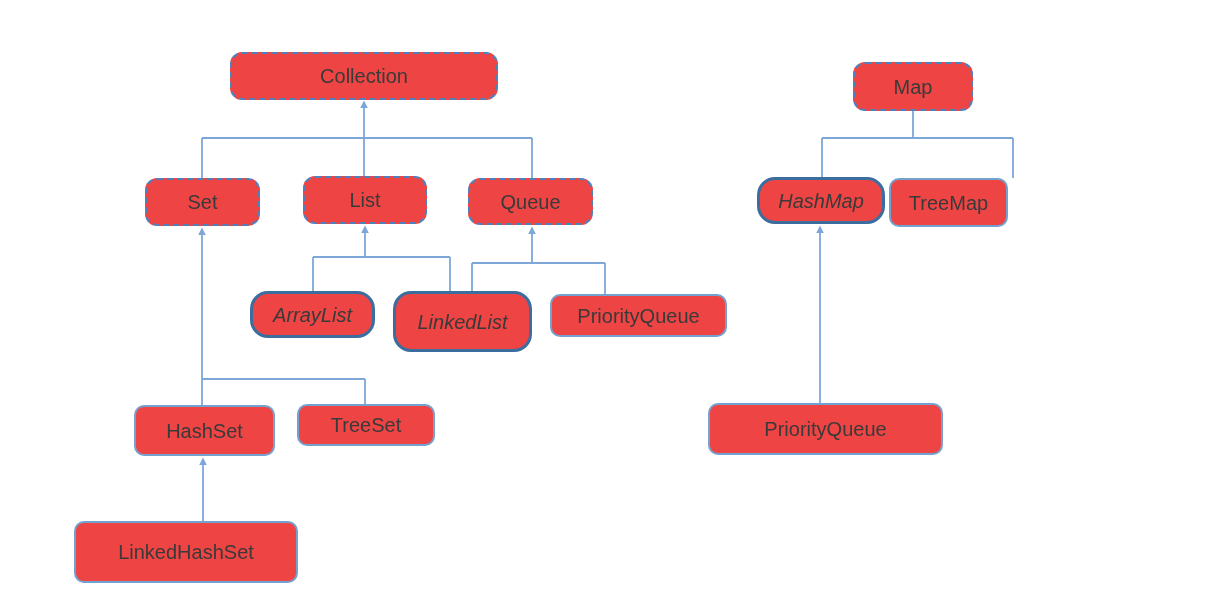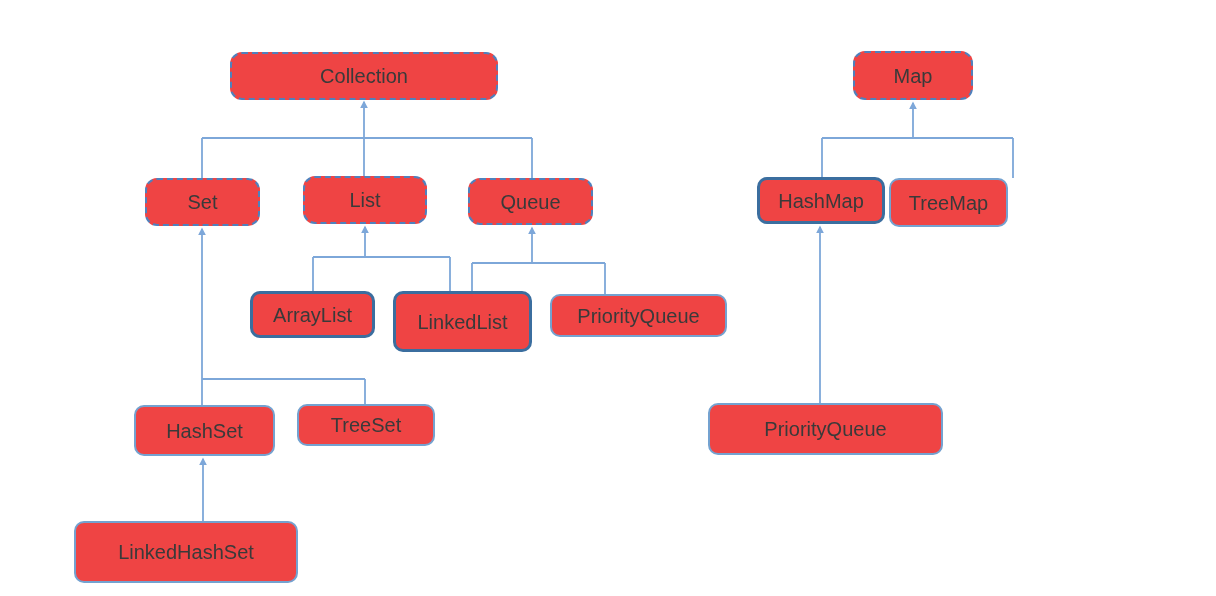--- a/index.html
+++ b/index.html
@@ -30,21 +30,22 @@
     font-size: 20px;
     line-height: 1;
     white-space: nowrap;
   }
   .node.dashed {
     border: 2px dashed var(--dashed-border);
     border-radius: 12px;
   }
   .node.thick {
     border: 3px solid var(--thick-border);
-    border-radius: 10px;
+    border-radius: 18px;
+    font-style: italic;
   }
   .node.thin {
     border: 2px solid var(--thin-border);
     border-radius: 10px;
   }
 </style>
 </head>
 <body>
 
 <div id="canvas" style="background: rgb(255, 255, 255); --dashed-border: #4f81bd; --thick-border: #3b6e9f; --thin-border: #74a2d0; color: rgb(58, 58, 58);">
@@ -103,21 +104,21 @@
       </div>
       <div class="node thin" style="left: 134px; top: 405px; width: 141px; height: 51px;">
         <span>HashSet</span>
       </div>
       <div class="node thin" style="left: 297px; top: 404px; width: 138px; height: 42px;">
         <span>TreeSet</span>
       </div>
       <div class="node thin" style="left: 74px; top: 521px; width: 224px; height: 62px;">
         <span>LinkedHashSet</span>
       </div>
-      <div class="node dashed" style="left: 853px; top: 51px; width: 120px; height: 49px;">
+      <div class="node dashed" style="left: 853px; top: 62px; width: 120px; height: 49px;">
         <span>Map</span>
       </div>
       <div class="node thick" style="left: 757px; top: 177px; width: 128px; height: 47px;">
         <span>HashMap</span>
       </div>
       <div class="node thin" style="left: 889px; top: 178px; width: 119px; height: 49px;">
         <span>TreeMap</span>
       </div>
       <div class="node thin" style="left: 708px; top: 403px; width: 235px; height: 52px;">
         <span>PriorityQueue</span>

